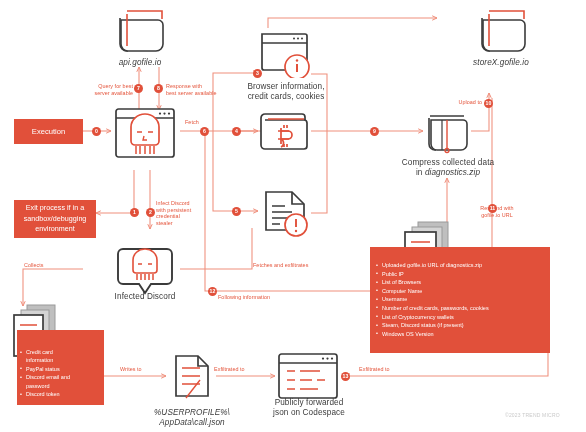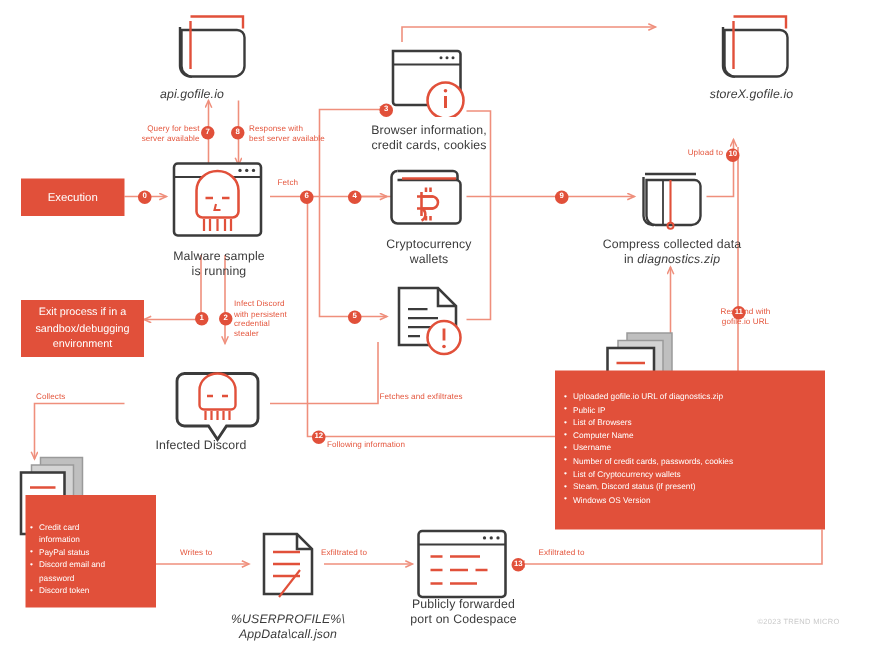--- a/index.html
+++ b/index.html
@@ -90,21 +90,21 @@
   </svg>
 
   <div class="node" style="left:108px;top:8px;">
     <svg width="62" height="50" viewBox="0 0 62 50">
       <path d="M12,10 L12,36 a7,7 0 0 0 7,7 L20,43" fill="none" stroke="#3b3b3b" stroke-width="1.6"></path>
       <path d="M20,12 L50,12 a5,5 0 0 1 5,5 L55,36 a7,7 0 0 1 -7,7 L20,43 a7,7 0 0 1 -7,-7 L13,12 Z" fill="#fff" stroke="#3b3b3b" stroke-width="1.6"></path>
       <path d="M19,6 L19,38" fill="none" stroke="#e1503a" stroke-width="1.6"></path>
       <path d="M19,3 L54,3 L54,11" fill="none" stroke="#e1503a" stroke-width="1.6"></path>
     </svg>
   </div>
-  <div class="cap ital" style="left:88px;top:58px;width:80px;">api.gofile.io</div>
+  <div class="cap ital" style="left:100px;top:58px;width:80px;">api.gofile.io</div>
 
   <div class="node" style="left:470px;top:8px;">
     <svg width="62" height="50" viewBox="0 0 62 50">
       <path d="M12,10 L12,36 a7,7 0 0 0 7,7 L20,43" fill="none" stroke="#3b3b3b" stroke-width="1.6"></path>
       <path d="M20,12 L50,12 a5,5 0 0 1 5,5 L55,36 a7,7 0 0 1 -7,7 L20,43 a7,7 0 0 1 -7,-7 L13,12 Z" fill="#fff" stroke="#3b3b3b" stroke-width="1.6"></path>
       <path d="M19,6 L19,38" fill="none" stroke="#e1503a" stroke-width="1.6"></path>
       <path d="M19,3 L54,3 L54,11" fill="none" stroke="#e1503a" stroke-width="1.6"></path>
     </svg>
   </div>
   <div class="cap ital" style="left:458px;top:58px;width:86px;">storeX.gofile.io</div>
@@ -117,24 +117,20 @@
       <path d="M5,13 L63,13" stroke="#3b3b3b" stroke-width="1.4"></path>
       <circle cx="49" cy="8.6" r="1.1" fill="#3b3b3b"></circle>
         <circle cx="53.5" cy="8.6" r="1.1" fill="#3b3b3b"></circle>
       <circle cx="58" cy="8.6" r="1.1" fill="#3b3b3b"></circle>
       <path d="M20,22 a14,13 0 0 1 28,0 L48,36 a4,4 0 0 1 -4,4 L24,40 a4,4 0 0 1 -4,-4 Z" fill="#fff" stroke="#e1503a" stroke-width="1.7"></path>
       <path d="M26,27 L31,27 M37,27 L42,27" stroke="#e1503a" stroke-width="1.7"></path>
       <path d="M33,31 L32,35 L36,35" fill="none" stroke="#e1503a" stroke-width="1.4"></path>
       <path d="M25,41 L25,49 M29,41 L29,49 M34,41 L34,49 M39,41 L39,49 M43,41 L43,49" stroke="#e1503a" stroke-width="1.5"></path>
     </svg>
   </div>
-  <div class="cap" style="left:100px;top:166px;width:92px;">
-    <div>Malware sample</div>
-    <div>is running</div>
-  </div>
 
   <div class="redbox" style="left:14px;top:200px;width:82px;height:38px;padding:3px 2px;
        display:flex;flex-direction:column;align-items:center;justify-content:center;
        text-align:center;font-size:7.2px;line-height:10.5px;">
     <div>Exit process if in a</div>
     <div>sandbox/debugging</div>
     <div>environment</div>
   </div>
 
   <div class="node" style="left:256px;top:28px;">
@@ -157,45 +153,41 @@
   <div class="node" style="left:256px;top:108px;">
     <svg width="58" height="48" viewBox="0 0 58 48">
       <path d="M9,6 L46,6 a3,3 0 0 1 3,3 L49,12" fill="none" stroke="#3b3b3b" stroke-width="1.7"></path>
       <path d="M9,6 a4,4 0 0 0 -4,4 L5,37 a4,4 0 0 0 4,4 L48,41 a3,3 0 0 0 3,-3 L51,15 a3,3 0 0 0 -3,-3 L9,12" fill="#fff" stroke="#3b3b3b" stroke-width="1.7"></path>
       <path d="M12,11 L48,11" stroke="#e1503a" stroke-width="1.7"></path>
       <path d="M25,20 L25,36 M22,23 L33,23 M22,31 L33,31" fill="none" stroke="#e1503a" stroke-width="1.7"></path>
       <path d="M28,17 L28,20 M31,17 L31,20 M28,36 L28,39 M31,36 L31,39" stroke="#e1503a" stroke-width="1.7"></path>
       <path d="M25,23 L32,23 a4,4 0 0 1 0,8 L25,31 a4.4,4.4 0 0 1 0,8" fill="none" stroke="#e1503a" stroke-width="1.7"></path>
     </svg>
   </div>
-  <div class="cap" style="left:243px;top:158px;width:86px;">
-    <div>Cryptocurrency</div>
-    <div>wallets</div>
-  </div>
 
   <div class="node" style="left:258px;top:188px;">
     <svg width="56" height="50" viewBox="0 0 56 50">
       <path d="M8,4 L34,4 L46,16 L46,42 L8,42 Z" fill="#fff" stroke="#3b3b3b" stroke-width="1.7"></path>
       <path d="M34,4 L34,16 L46,16" fill="none" stroke="#3b3b3b" stroke-width="1.7"></path>
       <path d="M14,18 L27,18 M14,24 L34,24 M14,30 L30,30 M14,36 L22,36" stroke="#3b3b3b" stroke-width="1.5"></path>
       <circle cx="38" cy="37" r="11" fill="#fff" stroke="#e1503a" stroke-width="1.7"></circle>
       <path d="M38,31 L38,39" stroke="#e1503a" stroke-width="1.9"></path>
       <circle cx="38" cy="43" r="1.2" fill="#e1503a"></circle>
     </svg>
   </div>
 
   <div class="node" style="left:109px;top:243px;">
     <svg width="72" height="58" viewBox="0 0 72 58">
       <path d="M14,6 L58,6 a5,5 0 0 1 5,5 L63,36 a5,5 0 0 1 -5,5 L42,41 L36,50 L30,41 L14,41 a5,5 0 0 1 -5,-5 L9,11 a5,5 0 0 1 5,-5 Z" fill="#fff" stroke="#3b3b3b" stroke-width="1.9"></path>
       <path d="M24,17 a12,11 0 0 1 24,0 L48,27 a3,3 0 0 1 -3,3 L27,30 a3,3 0 0 1 -3,-3 Z" fill="#fff" stroke="#e1503a" stroke-width="1.6"></path>
       <path d="M29,21 L33,21 M39,21 L43,21" stroke="#e1503a" stroke-width="1.6"></path>
       <path d="M28,31 L28,37 M32,31 L32,37 M36,31 L36,37 M40,31 L40,37 M44,31 L44,37" stroke="#e1503a" stroke-width="1.5"></path>
     </svg>
   </div>
-  <div class="cap" style="left:88px;top:292px;width:92px;">Infected Discord</div>
+  <div class="cap" style="left:99px;top:292px;width:92px;">Infected Discord</div>
 
   <div class="node" style="left:422px;top:108px;">
     <svg width="52" height="50" viewBox="0 0 52 50">
       <path d="M7,10 L7,36 a6,6 0 0 0 6,6 L14,42" fill="none" stroke="#3b3b3b" stroke-width="1.6"></path>
       <path d="M8,8 L42,8" stroke="#3b3b3b" stroke-width="1.6"></path>
       <path d="M15,12 L41,12 a4,4 0 0 1 4,4 L45,36 a6,6 0 0 1 -6,6 L15,42 a6,6 0 0 1 -6,-6 L9,12 Z" fill="#fff" stroke="#3b3b3b" stroke-width="1.6"></path>
       <path d="M20,12 L20,42" stroke="#3b3b3b" stroke-width="1.2"></path>
       <path d="M25,12 L25,40" stroke="#e1503a" stroke-width="1.4"></path>
       <circle cx="25" cy="42.5" r="2" fill="none" stroke="#e1503a" stroke-width="1.3"></circle>
     </svg>
@@ -272,21 +264,21 @@
       <rect x="5" y="4" width="58" height="44" rx="2.5" fill="#fff" stroke="#3b3b3b" stroke-width="1.7"></rect>
       <path d="M5,13 L63,13" stroke="#3b3b3b" stroke-width="1.4"></path>
       <circle cx="49" cy="8.6" r="1.1" fill="#3b3b3b"></circle>
         <circle cx="53.5" cy="8.6" r="1.1" fill="#3b3b3b"></circle>
       <circle cx="58" cy="8.6" r="1.1" fill="#3b3b3b"></circle>
       <path d="M13,21 L21,21 M26,21 L46,21 M13,30 L21,30 M26,30 L38,30 M43,30 L51,30 M13,39 L21,39 M26,39 L44,39" stroke="#e1503a" stroke-width="1.7"></path>
     </svg>
   </div>
   <div class="cap" style="left:258px;top:390px;width:102px;margin-top:8px;">
     <div>Publicly forwarded</div>
-    <div>port on Codespace</div>
+    <div>json on Codespace</div>
   </div>
 
   <div class="lbl r" style="left:63px;top:83px;width:70px;">
     <div>Query for best</div>
     <div>server available</div>
   </div>
   <div class="lbl" style="left:166px;top:83px;width:78px;">
     <div>Response with</div>
     <div>best server available</div>
   </div>

